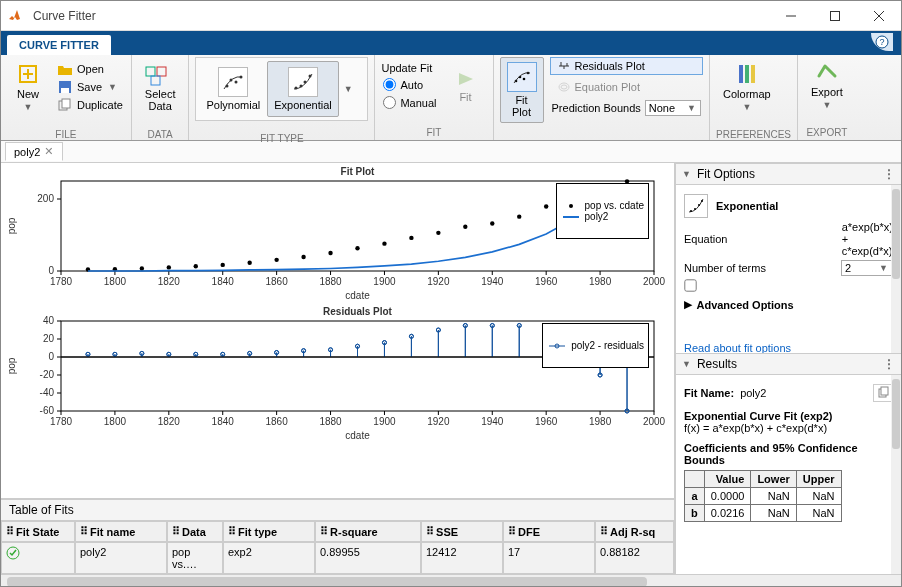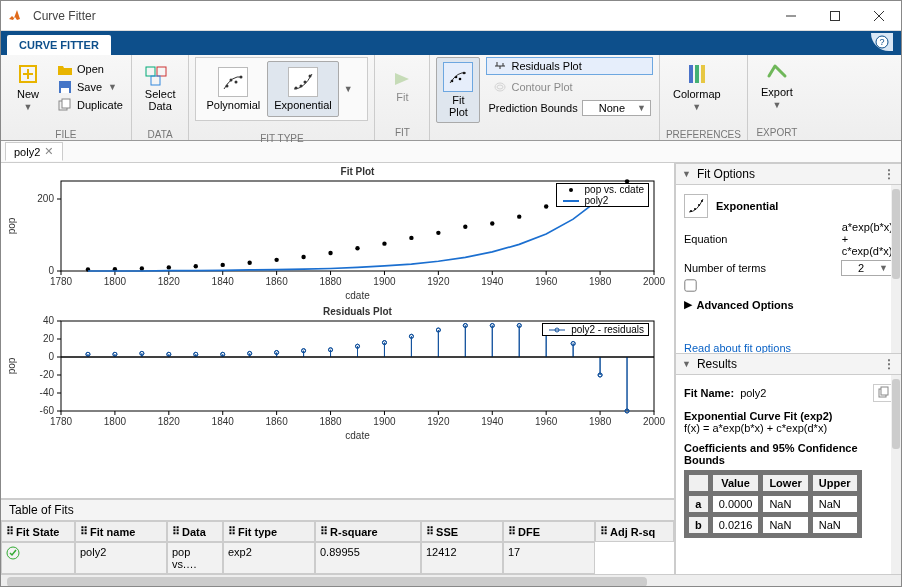--- a/index.html
+++ b/index.html
@@ -35,38 +35,38 @@
 
 .panelhdr { background:#f4f4f4; border-top:1px solid #ccc; border-bottom:1px solid #ccc; padding:3px 6px; display:flex; align-items:center; gap:6px; font-size:12px; position:relative; }
 .panelhdr .tri { font-size:9px; color:#666; cursor:pointer; }
 .panelhdr .dots { position:absolute; right:6px; color:#666; cursor:pointer; font-weight:bold; }
 .panel-content { padding:6px 8px; overflow:hidden; }
 .row { display:flex; align-items:center; margin:3px 0; }
 .row .k { flex:1; }
 
 .chartwrap { position:relative; }
 .axis text { font-size:10px; fill:#333; }
-.legend { position:absolute; border:1px solid #000; background:#fff; font-size:10px; padding:0 4px; }
+.legend { position:absolute; border:1px solid #000; background:#fff; font-size:10px; padding:16px 4px; }
 
 .tof { border-top:2px solid #ccc; }
 .tof-hdr { background:#f4f4f4; padding:3px 8px; font-size:12px; border-bottom:1px solid #ccc; }
 .grid { display:grid; grid-template-columns: 74px 92px 56px 92px 106px 82px 92px 1fr; font-size:11px; }
 .grid .hd { background:#f0f0f0; border:1px solid #ccc; padding:3px 4px; font-weight:bold; display:flex; align-items:center; gap:2px; }
 .grid .cell { border:1px solid #ccc; padding:3px 4px; background:#f2f2f2; }
 .scrollbar { height:14px; background:#eee; border-top:1px solid #ccc; position:relative; }
 .scrollbar .thumb { position:absolute; left:6px; top:2px; height:10px; width:640px; background:#ccc; border-radius:4px; }
 
 .ctable { border-collapse:collapse; font-size:11px; margin-top:4px; }
-.ctable th,.ctable td { border:5px solid #737373; padding:2px 6px; }
+.ctable th,.ctable td { border:1px solid #737373; padding:2px 6px; text-align:right; }
 .ctable th { background:#f0f0f0; }
 .rscroll { position:absolute; right:0; top:0; bottom:0; width:10px; background:#f0f0f0; }
 .rscroll .rthumb { position:absolute; top:4px; width:8px; left:1px; height:90px; background:#ccc; border-radius:3px; }
 input[type=checkbox]{ transform:scale(0.95); }
 .link { color:#0a62c6; cursor:pointer;margin-top:28px; }
-.dropdown { display:inline-flex; align-items:center; border:1px solid #aaa; background:#fff; padding:1px 2px 1px 16px; font-size:11px; cursor:pointer; gap:10px; }
+.dropdown { display:inline-flex; align-items:center; border:1px solid #aaa; background:#fff; padding:1px 2px 1px 3px; font-size:11px; cursor:pointer; gap:10px; }
 .btn-flat { border:1px solid #aaa; background:#f7f7f7; padding:2px 6px; font-size:11px; display:inline-flex; align-items:center; gap:4px; cursor:pointer; }
 .btn-flat.sel { background:#e6eefb; border-color:#6da7e0; }
 </style>
 </head>
 <body>
 
 <div class="titlebar">
   <div class="logo">
     <svg width="16" height="16" viewBox="0 0 16 16">
         <path d="M2 11 L5 8 L7 10 L10 2 L13 11 L10 12 L8 9 L6 12 Z" fill="#e06a1a"></path>
@@ -184,20 +184,31 @@
       </div>
       <div class="bigbtn" style="min-width:16px;padding:4px 2px">
           <span class="chev">▼</span>
         </div>
     </div>
     <div class="group-label">FIT TYPE</div>
   </div>
 
   <div class="group">
     <div class="group-body">
+      <div style="display:flex;flex-direction:column;gap:3px;">
+        <span style="font-size:11px">Update Fit</span>
+        <label class="smallrow">
+            <input type="radio" checked="" style="">
+            <span>Auto</span>
+          </label>
+        <label class="smallrow">
+            <input type="radio" style="">
+            <span>Manual</span>
+          </label>
+      </div>
       <div class="bigbtn" style="opacity:.45">
         <svg width="22" height="20">
             <path d="M4 4 L18 10 L4 16 Z" fill="#8fbf6f"></path>
           </svg>
         <span class="lbl">Fit</span>
       </div>
     </div>
     <div class="group-label">FIT</div>
   </div>
 
@@ -224,21 +235,21 @@
               <line x1="7" y1="6" x2="7" y2="9" stroke="#333"></line>
               <line x1="10" y1="6" x2="10" y2="3" stroke="#333"></line>
             </svg>
             <span>Residuals Plot</span>
           </span>
         <span class="btn-flat" style="opacity:.45;border-color:transparent;background:transparent">
             <svg width="14" height="12">
               <ellipse cx="7" cy="6" rx="5" ry="4" fill="none" stroke="#aaa"></ellipse>
               <ellipse cx="7" cy="6" rx="3" ry="2" fill="none" stroke="#aaa"></ellipse>
             </svg>
-            <span>Contour Plot</span>
+            <span>Equation Plot</span>
           </span>
         <div class="smallrow">
             <span>Prediction Bounds</span>
           <span class="dropdown">
               <span>None</span>
               <span class="chev">▼</span>
             </span>
         </div>
       </div>
     </div>
@@ -527,20 +538,21 @@
         <div class="cell"><svg width="14" height="14">
               <circle cx="7" cy="7" r="6" fill="none" stroke="#3a3"></circle>
               <path d="M4 7l2 2 4-5" fill="none" stroke="#3a3" stroke-width="1.5"></path>
             </svg></div>
         <div class="cell">poly2</div>
         <div class="cell">pop vs.…</div>
         <div class="cell">exp2</div>
         <div class="cell">0.89955</div>
         <div class="cell">12412</div>
         <div class="cell">17</div>
+        <div class="cell">0.88182</div>
       </div>
     </div>
   </div>
 
   <div class="right">
     <div class="panelhdr">
       <span class="tri">▼</span>
       <span>Fit Options</span>
       <span class="dots">⋮</span>
     </div>

